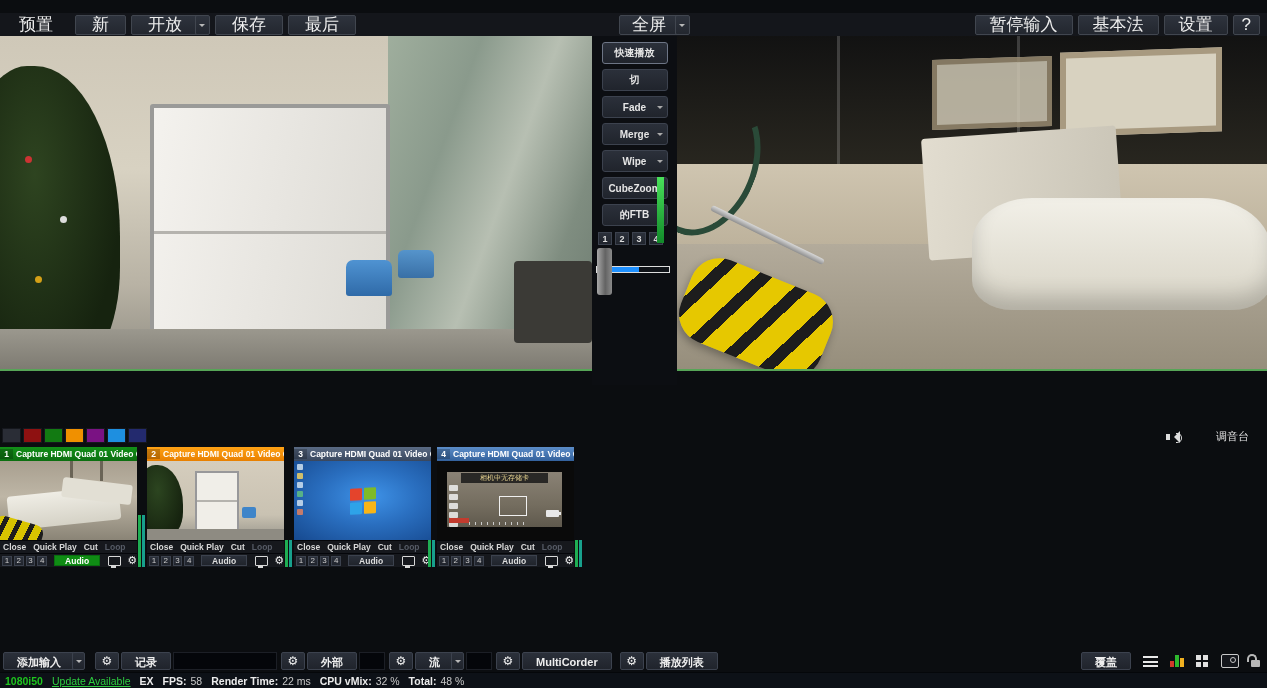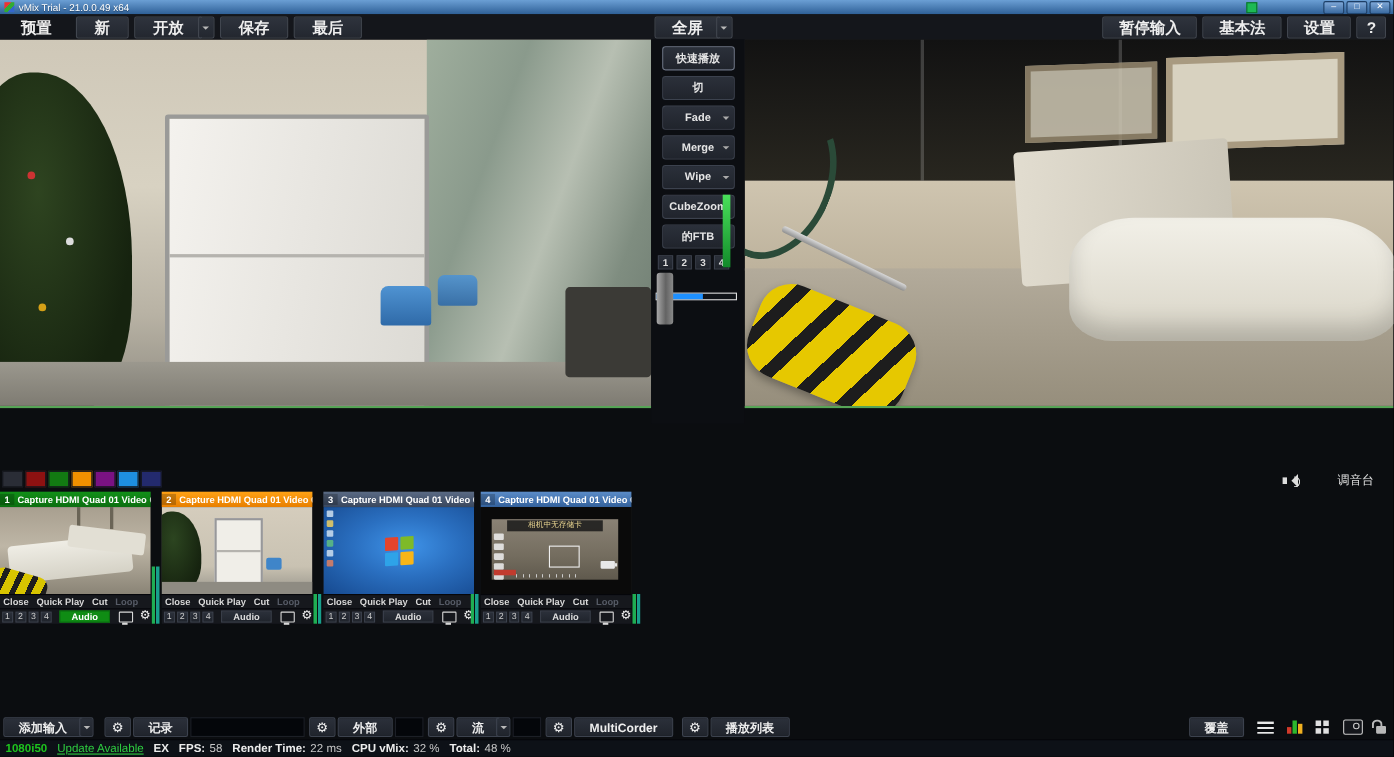--- a/index.html
+++ b/index.html
@@ -9,26 +9,26 @@
   
   .titlebar{position:absolute;top:0;left:0;right:0;height:13px;background:linear-gradient(#6b9fd4,#2e5f96);display:flex;align-items:center;font-size:9px;color:#fff;}
   .app-icon{width:9px;height:9px;margin:1px 4px;background:linear-gradient(135deg,#e33 0 33%,#3a3 33% 66%,#36c 66%);flex:none;}
   .win-title{white-space:nowrap;text-shadow:0 1px 1px rgba(0,0,0,.4);}
   .tray-dot{width:8px;height:8px;background:#1db954;border:1px solid #0a6e2e;margin-left:auto;margin-right:60px;flex:none;}
   .win-controls{display:flex;gap:2px;padding-right:3px;flex:none;}
   .win-btn{width:17px;height:10px;background:linear-gradient(#7fa8d8,#3a6aa0);border:1px solid #1e3f66;border-radius:2px;font-size:8px;line-height:8px;text-align:center;color:#fff;}
 
   
   .menubar{position:absolute;top:13px;left:0;right:0;height:23px;background:#14161b;display:flex;align-items:center;padding:0 2px;}
-  .mbtn{height:18px;line-height:18px;padding:0 16px;background:linear-gradient(#2e333d,#23272f);border:1px solid #41464f;border-radius:2px;font-size:14px;font-weight:bold;color:#eee;margin-right:5px;white-space:nowrap;}
+  .mbtn{height:18px;line-height:18px;padding:0 16px;background:linear-gradient(#2e333d,#23272f);border:1px solid #41464f;border-radius:2px;font-size:17px;font-weight:normal;color:#eee;margin-right:5px;white-space:nowrap;}
   .mbtn.flat{background:none;border:1px solid transparent;}
   .arrow-seg{width:13px;height:18px;background:linear-gradient(#2e333d,#23272f);border:1px solid #41464f;border-radius:2px;margin-left:-4px;margin-right:5px;position:relative;}
   .arrow-seg::after{content:"";position:absolute;left:3px;top:8px;border:3px solid transparent;border-top-color:#b8b8b8;}
   .fullscreen-wrap{position:absolute;left:595px;top:2px;display:flex;}
-  .fullscreen-wrap .mbtn{width:38px;padding:0 10px;margin-right:0;text-align:center;}
+  .fullscreen-wrap .mbtn{width:38px;padding:0 10px;margin-right:0;text-align:center;margin-left:24px;}
   .m-right{margin-left:auto;display:flex;}
   .m-right .mbtn{padding:0 14px;}
   .mbtn.help{padding:0 8px;}
 
   
   .monitor{position:absolute;top:36px;}
   .preview-mon{left:0;width:592px;}
   .program-mon{left:677px;width:590px;}
   .mon-title{height:14px;display:flex;align-items:center;font-size:10px;font-weight:bold;color:#fff;padding:0 5px;gap:4px;}
   .preview-mon .mon-title{background:linear-gradient(#ff9a12,#e07a00);}
@@ -170,30 +170,20 @@
   .st-res{color:#1ec41e;font-weight:bold;}
   .st-link{color:#2ecc40;text-decoration:underline;}
   .st-label{font-weight:bold;color:#ececec;}
   .st-pair{display:flex;gap:4px;align-items:center;}
 </style>
 </head>
 <body>
 
 <div id="app">
 
-  <div class="titlebar">
-    <span class="app-icon"></span>
-    <span class="win-title">vMix Trial - 21.0.0.49 x64</span>
-    <span class="tray-dot"></span>
-    <span class="win-controls">
-      <span class="win-btn">–</span>
-      <span class="win-btn">□</span>
-      <span class="win-btn">✕</span>
-    </span>
-  </div>
 
   <div class="menubar">
     <span class="mbtn flat">预置</span>
     <span class="mbtn">新</span>
     <span class="mbtn" style="margin-right:0;">开放</span>
     <span class="arrow-seg"></span>
     <span class="mbtn">保存</span>
     <span class="mbtn">最后</span>
     <span class="fullscreen-wrap">
       <span class="mbtn">全屏</span>

